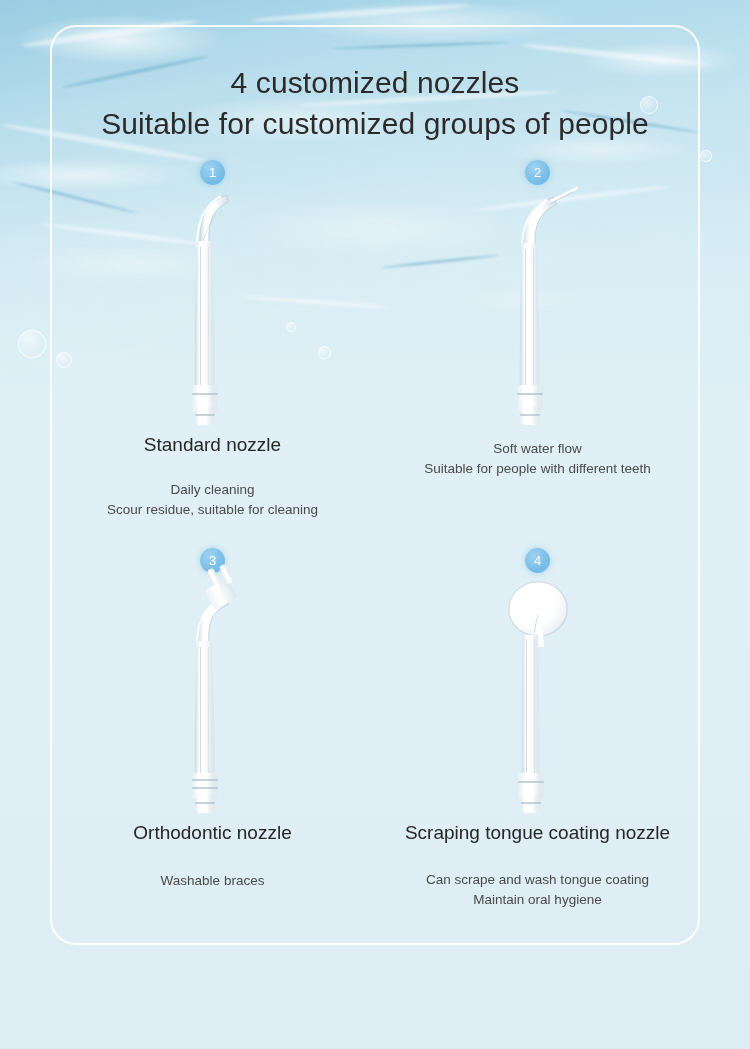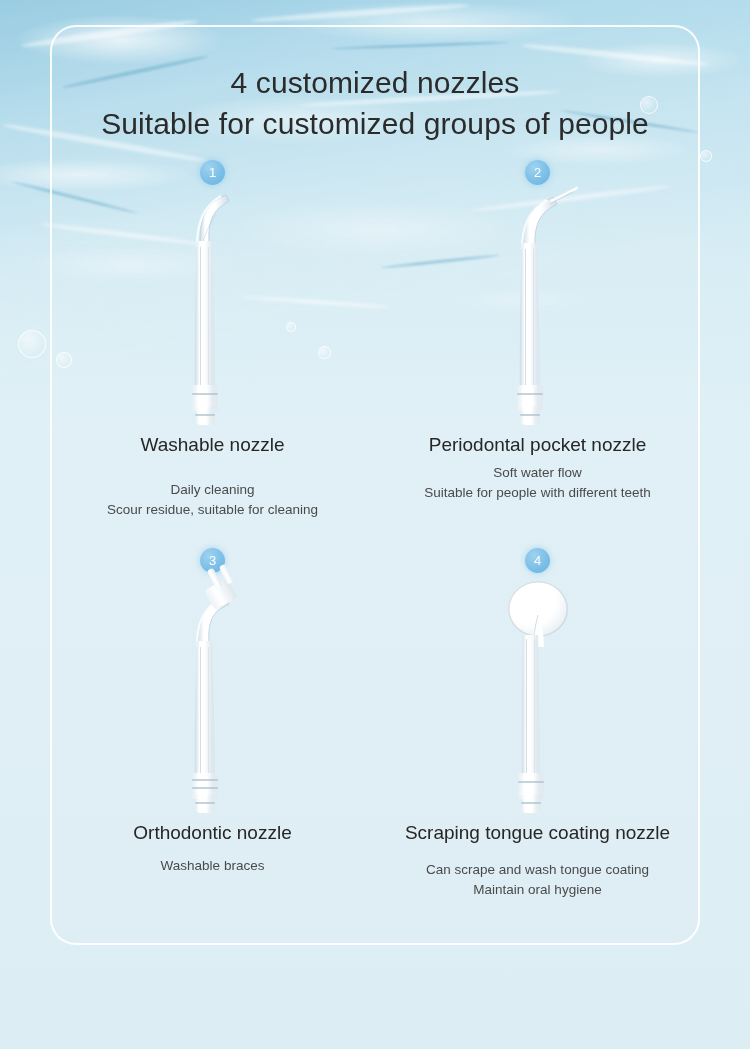--- a/index.html
+++ b/index.html
@@ -271,21 +271,21 @@
           <div class="shaft" style="left:66px; top:56px; width:22px; height:150px; clip-path:polygon(14% 0%, 86% 0%, 100% 100%, 0% 100%);"></div>
           <div class="shaft-line" style="left:72px; top:62px; height:144px;"></div>
           <div class="shaft-line" style="left:80px; top:62px; height:144px; background:rgba(196,213,223,.45);"></div>
 
           <div class="capsule" style="left:64px; top:200px; width:26px; height:26px;"></div>
           <div class="ring" style="left:64px; top:208px; width:26px;"></div>
           <div class="collar" style="left:67px; top:222px; width:20px; height:18px; border-radius:0 0 5px 5px;"></div>
           <div class="ring" style="left:67px; top:229px; width:20px;"></div>
         </div>
 
-        <div class="title">Washable nozzle</div>
+        <div class="title">Standard nozzle</div>
         <div class="desc" style="margin-top:23px;">Daily cleaning</div>
         <div class="desc">Scour residue, suitable for cleaning</div>
       </div>
 
       <div class="cell">
         <div class="badge">2</div>
 
         <div class="art">
           <svg width="170" height="248" viewBox="0 0 170 248" style="position:absolute;left:0;top:0;">
             <defs>
@@ -309,21 +309,20 @@
           <div class="shaft" style="left:66px; top:58px; width:22px; height:148px; clip-path:polygon(14% 0%, 86% 0%, 100% 100%, 0% 100%);"></div>
           <div class="shaft-line" style="left:72px; top:64px; height:142px;"></div>
           <div class="shaft-line" style="left:80px; top:64px; height:142px; background:rgba(196,213,223,.45);"></div>
 
           <div class="capsule" style="left:64px; top:200px; width:26px; height:26px;"></div>
           <div class="ring" style="left:64px; top:208px; width:26px;"></div>
           <div class="collar" style="left:67px; top:222px; width:20px; height:18px; border-radius:0 0 5px 5px;"></div>
           <div class="ring" style="left:67px; top:229px; width:20px;"></div>
         </div>
 
-        <div class="title">Periodontal pocket nozzle</div>
         <div class="desc" style="margin-top:6px;">Soft water flow</div>
         <div class="desc">Suitable for people with different teeth</div>
       </div>
     </div>
 
     <div class="row" style="margin-top:28px;">
 
       <div class="cell">
         <div class="badge">3</div>
 
@@ -353,21 +352,21 @@
           <div class="shaft-line" style="left:80px; top:74px; height:132px; background:rgba(196,213,223,.45);"></div>
 
           <div class="capsule" style="left:64px; top:200px; width:26px; height:26px;"></div>
           <div class="ring" style="left:64px; top:206px; width:26px;"></div>
           <div class="ring" style="left:64px; top:214px; width:26px;"></div>
           <div class="collar" style="left:67px; top:222px; width:20px; height:18px; border-radius:0 0 5px 5px;"></div>
           <div class="ring" style="left:67px; top:229px; width:20px;"></div>
         </div>
 
         <div class="title">Orthodontic nozzle</div>
-        <div class="desc" style="margin-top:11px;">Washable braces</div>
+        <div class="desc" style="margin-top:26px;">Washable braces</div>
       </div>
 
       <div class="cell">
         <div class="badge">4</div>
 
         <div class="art">
           <div class="tip-oval" style="left:55px; top:8px; width:60px; height:56px;"></div>
           <div style="position:absolute; left:65px; top:16px; width:30px; height:22px; border-radius:50%;
                       background:radial-gradient(ellipse at 40% 35%, rgba(255,255,255,.95), rgba(255,255,255,0) 70%);"></div>
 
@@ -380,19 +379,19 @@
           <div class="shaft-line" style="left:73px; top:66px; height:140px;"></div>
           <div class="shaft-line" style="left:81px; top:66px; height:140px; background:rgba(196,213,223,.45);"></div>
 
           <div class="capsule" style="left:65px; top:200px; width:26px; height:26px;"></div>
           <div class="ring" style="left:65px; top:208px; width:26px;"></div>
           <div class="collar" style="left:68px; top:222px; width:20px; height:18px; border-radius:0 0 5px 5px;"></div>
           <div class="ring" style="left:68px; top:229px; width:20px;"></div>
         </div>
 
         <div class="title">Scraping tongue coating nozzle</div>
-        <div class="desc" style="margin-top:15px;">Can scrape and wash tongue coating</div>
+        <div class="desc" style="margin-top:25px;">Can scrape and wash tongue coating</div>
         <div class="desc">Maintain oral hygiene</div>
       </div>
     </div>
 
   </div>
 </div>
 
 </body></html>

